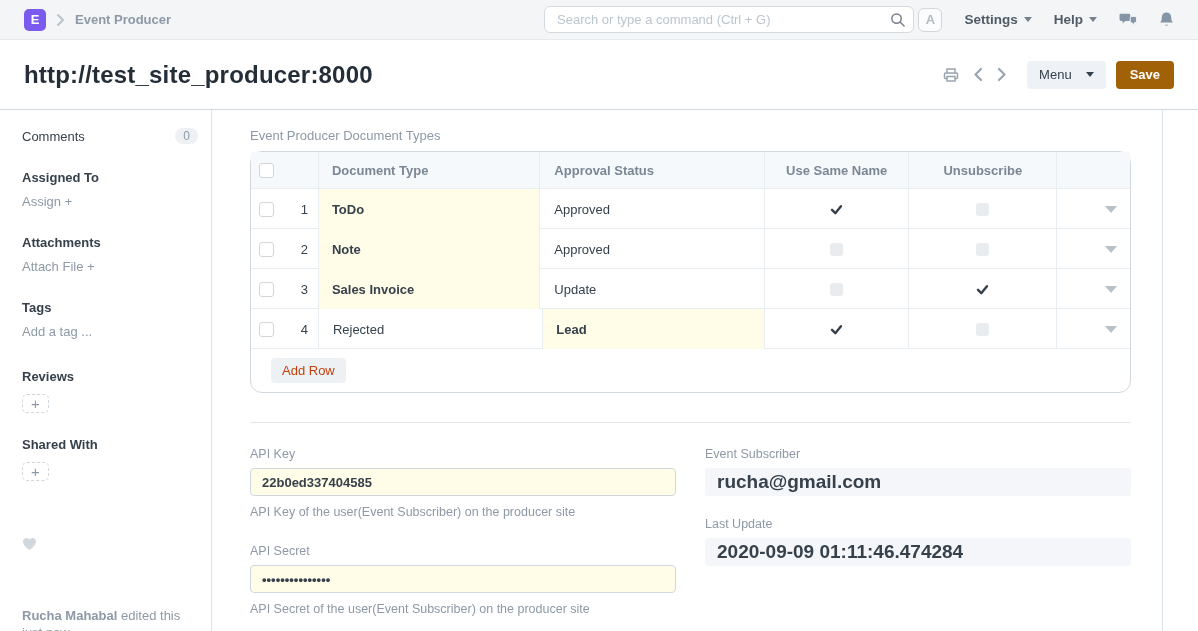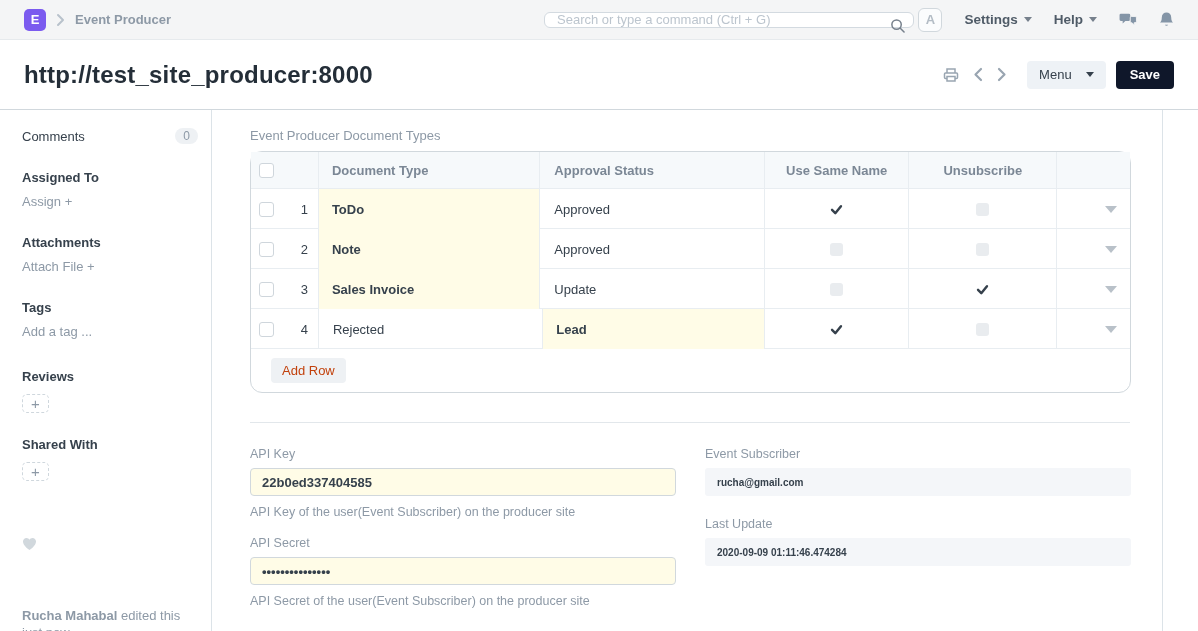--- a/index.html
+++ b/index.html
@@ -9,21 +9,21 @@
 
   
   .navbar { height:40px; background:#f4f5f6; border-bottom:1px solid #e6eaed;
             display:flex; align-items:center; padding:0 24px; }
   .nav-left { display:flex; align-items:center; gap:10px; width:520px; }
   .logo { width:22px; height:22px; border-radius:5px; background:#7b5bef; color:#fff;
           font-weight:bold; font-size:13px; display:flex; align-items:center; justify-content:center; cursor:pointer;}
   .crumb-chev { color:#b8c2cc; display:flex; }
   .crumb { color:#8d99a6; font-weight:600; font-size:13px; cursor:pointer; }
   .nav-search { position:relative; width:370px; }
-  .nav-search input { width:370px; height:16px; border:1px solid #d3dae0; border-radius:6px;
+  .nav-search input { width:370px; height:27px; border:1px solid #d3dae0; border-radius:6px;
             background:#fff; padding:0 30px 0 12px; font-size:13px; color:#36414c;
             font-family:inherit; outline:none; }
   .nav-search input::placeholder { color:#bcc5ce; }
   .search-ico { position:absolute; right:9px; top:6px; color:#76808c; }
   .nav-right { margin-left:auto; display:flex; align-items:center; gap:22px; }
   .avatar { width:24px; height:24px; border:1px solid #d1d8dd; border-radius:6px; background:#fbfcfd;
             color:#b3bcc5; font-size:13px; font-weight:600; display:flex; align-items:center; justify-content:center; cursor:pointer;}
   .nav-item { display:flex; align-items:center; gap:6px; font-weight:600; font-size:13.5px;
               color:#4f5b67; cursor:pointer; }
   .caret { width:0; height:0; border-left:4px solid transparent; border-right:4px solid transparent;
@@ -33,21 +33,21 @@
   
   .page-head { height:70px; background:#fff; border-bottom:1px solid #d1d8dd;
                display:flex; align-items:center; padding:0 24px; }
   .page-title { font-size:24px; font-weight:700; color:#242e38; letter-spacing:0.2px; }
   .head-actions { margin-left:auto; display:flex; align-items:center; gap:10px; }
   .head-ico { color:#99a5b1; display:flex; cursor:pointer; padding:2px; }
   .btn { height:28px; border:none; border-radius:4px; font-size:13px; font-family:inherit;
          display:inline-flex; align-items:center; gap:14px; cursor:pointer; padding:0 12px; }
   .btn-default { background:#eef2f6; color:#36414c; margin-left:8px; }
   .btn-default .caret { border-top-color:#36414c; }
-  .btn-primary { background:#0f172a; color:#fff; font-weight:600; padding:0 14px; }
+  .btn-primary { background:#a16207; color:#fff; font-weight:600; padding:0 14px; }
 
   
   .layout { display:flex; height:521px; }
   .side { width:212px; border-right:1px solid #dce3e8; padding:18px 13px 14px 22px; flex:none;
           display:flex; flex-direction:column; }
   .main { width:951px; border-right:1px solid #dce3e8; padding:0 32px 0 38px; flex:none; }
 
   
   .side-row { display:flex; align-items:center; justify-content:space-between; }
   .side-head { font-weight:600; color:#36414c; font-size:13px; }
@@ -91,23 +91,23 @@
 
   
   .section-2 { padding-top:24px; display:flex; gap:29px; }
   .fcol { width:426px; }
   .flabel { color:#8d99a6; font-size:12.5px; margin-bottom:7px; }
   .finput { width:426px; height:28px; border:1px solid #d1d8dd; border-radius:4px;
             background:#fffce7; font-weight:700; font-size:13px; color:#36414c;
             padding:0 11px; font-family:inherit; outline:none; }
   .fhelp { color:#8d99a6; font-size:12.5px; margin-top:9px; }
   .freadonly { width:426px; height:28px; background:#f4f6f9; border-radius:3px;
-               font-weight:700; font-size:10px; color:#36414c; display:flex;
+               font-weight:700; font-size:19px; color:#36414c; display:flex;
                align-items:center; padding:0 12px; }
-  .fgap { margin-top:17px; } .fgap2 { margin-top:21px; }
+  .fgap { margin-top:25px; } .fgap2 { margin-top:21px; }
 </style>
 </head>
 <body>
 
 <div class="app">
 
   <div class="navbar">
     <div class="nav-left">
       <div class="logo">E</div>
       <span class="crumb-chev">

